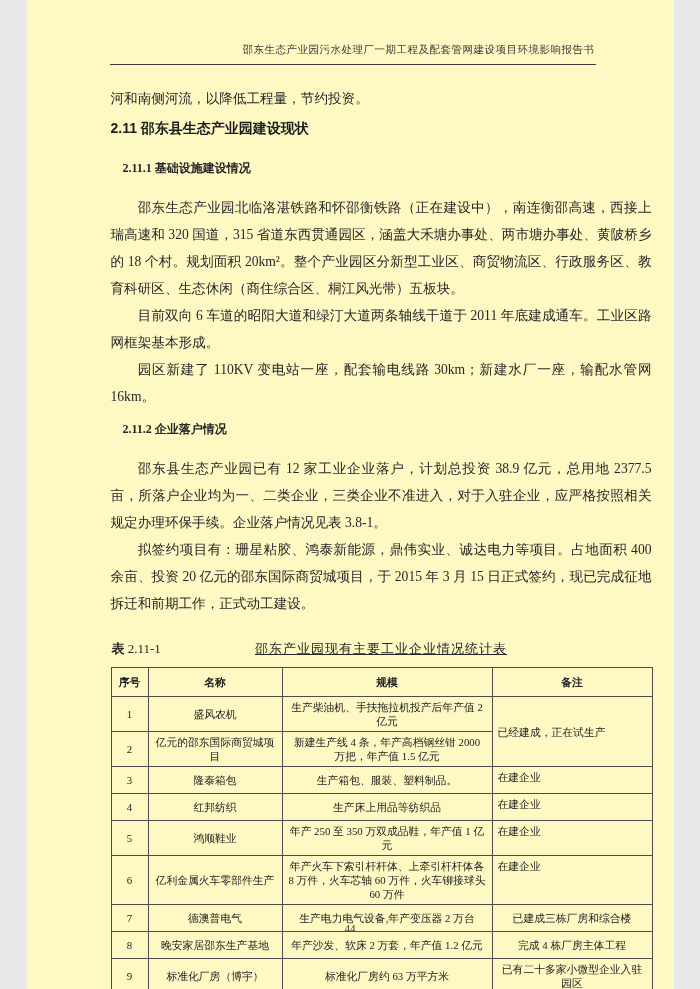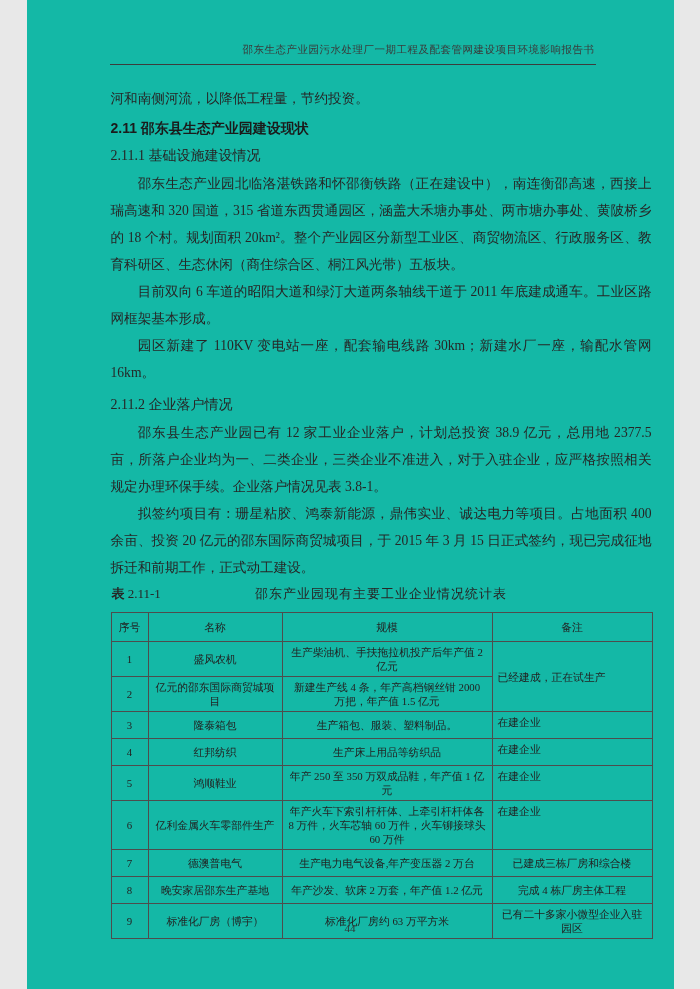--- a/index.html
+++ b/index.html
@@ -1,20 +1,20 @@
 <!DOCTYPE html>
 <html><head>
 <meta charset="utf-8">
 <style>
   html,body { margin:0; padding:0; background:#e8e8e8; }
   .page {
     position:relative;
     width:647px; height:989px;
     margin:0 auto;
-    background:#14b8a6;
+    background:#fef9c3;
     overflow:hidden;
     color:#262626;
     font-family:"Liberation Serif","DejaVu Serif",serif;
   }
   
   .header-title {
     position:absolute; top:43px; right:79px;
     font-size:10.5px; color:#3a3a3a; letter-spacing:.5px;
     white-space:nowrap;
   }
@@ -28,35 +28,35 @@
     margin:0; font-size:13.6px; line-height:27px;
     text-align:justify; text-indent:2em; color:#262626;
   }
   p.noindent { text-indent:0; }
   .sec-h {
     margin:2px 0 0 0;
     font-family:"Liberation Sans","DejaVu Sans",sans-serif;
     font-weight:bold; font-size:14px; line-height:28px; color:#1b1b1b;
   }
   .sub-h {
-    margin:0; font-weight:normal; font-size:14px; line-height:28px; color:#262626;
+    margin:12px; font-weight:bold; font-size:12px; line-height:28px; color:#262626;
   }
   .sub-h.spaced { margin-top:5px; }
   
-  .table-caption { position:relative; margin-top:0; line-height:26px; font-size:13px; height:26px; }
+  .table-caption { position:relative; margin-top:19px; line-height:26px; font-size:13px; height:26px;text-decoration:underline; }
   .cap-label { position:absolute; left:1px; top:0; }
   .cap-label .lbl-word { font-family:"Liberation Sans","DejaVu Sans",sans-serif; font-weight:bold; }
   .cap-title { display:block; text-align:center; letter-spacing:1px; }
   
   table.ent {
     width:100%; border-collapse:collapse; table-layout:fixed;
     font-size:10.8px; line-height:14px; color:#222; margin-top:5px;
   }
   table.ent th, table.ent td { border:1px solid #4d4d4d; padding:3px 5px; overflow:hidden; }
-  table.ent th { font-weight:normal; text-align:center; height:22px; vertical-align:middle; }
+  table.ent th { font-weight:bold; text-align:center; height:22px; vertical-align:middle; }
   td.cell-no   { text-align:center; vertical-align:middle; height:20px; }
   td.cell-name { text-align:center; vertical-align:middle; padding-left:8px; }
   td.cell-scale{ text-align:center; vertical-align:middle; padding-left:8px; }
   td.note-m { vertical-align:middle; text-align:left; padding-left:10px; }
   td.note-t { vertical-align:top;    text-align:left; padding-left:10px; padding-top:2px; }
   td.note-c { vertical-align:middle; text-align:center; }
   
   .page-number {
     position:absolute; bottom:55px; left:0; right:0;
     text-align:center; font-size:11px; color:#333;

